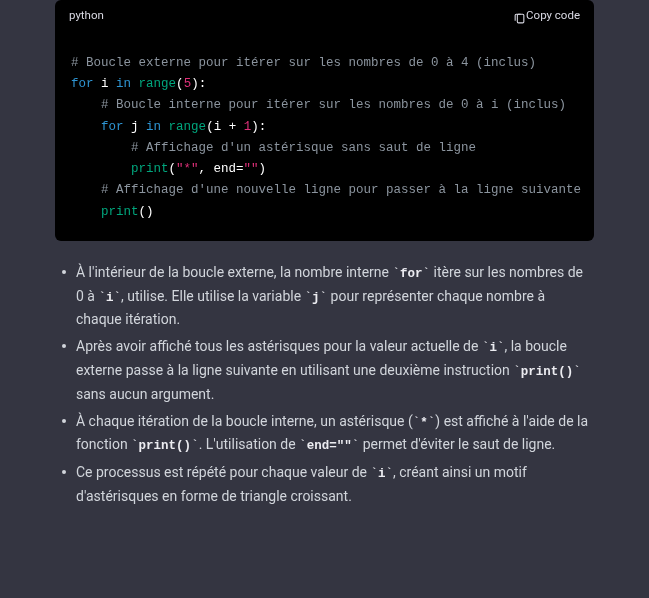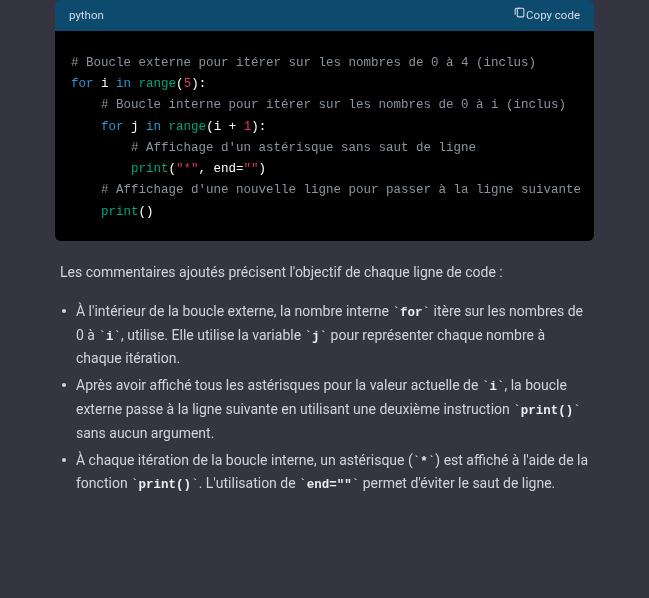--- a/index.html
+++ b/index.html
@@ -13,32 +13,32 @@
   height: 598px;
   overflow: hidden;
   padding: 0;
 }
 .code-block {
   margin: 0 55px 0 55px;
   border-radius: 6px;
   overflow: hidden;
 }
 .code-header {
-  background: #0c4a6e;
+  background: #000000;
   display: flex;
   justify-content: space-between;
   align-items: center;
   padding: 6px 14px;
   font-size: 11.5px;
   color: #d9d9e3;
 }
 .code-header .lang { color: #d9d9e3; }
 .copy-btn {
   display: flex;
-  align-items: flex-start;
+  align-items: flex-end;
   cursor: pointer;
   color: #d9d9e3;
 }
 .copy-btn svg { width: 13px; height: 13px; }
 .code-body {
   background: #000000;
   padding: 22px 16px 18px 16px;
   font-family: "Consolas", "Courier New", monospace;
   font-size: 12.5px;
   line-height: 1.7;
@@ -108,27 +108,29 @@
 <span class="kw">for</span> <span class="vr">i</span> <span class="kw">in</span> <span class="fn">range</span><span class="pn">(</span><span class="num">5</span><span class="pn">):</span>
     <span class="cm"># Boucle interne pour itérer sur les nombres de 0 à i (inclus)</span>
     <span class="kw">for</span> <span class="vr">j</span> <span class="kw">in</span> <span class="fn">range</span><span class="pn">(i + </span><span class="num">1</span><span class="pn">):</span>
         <span class="cm"># Affichage d'un astérisque sans saut de ligne</span>
         <span class="fn">print</span><span class="pn">(</span><span class="str">"*"</span><span class="pn">, end=</span><span class="str">""</span><span class="pn">)</span>
     <span class="cm"># Affichage d'une nouvelle ligne pour passer à la ligne suivante</span>
     <span class="fn">print</span><span class="pn">()</span></div>
 </div>
 
 <div class="content">
-  <p>Les commentaires ajoutés précisent l'objectif de chaque ligne de code :</p>
 
   <ul>
     <li>
       <span>À l'intérieur de la boucle externe, la nombre interne </span><code class="inline">for</code><span> itère sur les nombres de 0 à </span><code class="inline">i</code><span>, utilise. Elle utilise la variable </span><code class="inline">j</code><span> pour représenter chaque nombre à chaque itération.</span>
     </li>
     <li>
       <span>Après avoir affiché tous les astérisques pour la valeur actuelle de </span><code class="inline">i</code><span>, la boucle externe passe à la ligne suivante en utilisant une deuxième instruction </span><code class="inline">print()</code><span> sans aucun argument.</span>
     </li>
     <li>
       <span>À chaque itération de la boucle interne, un astérisque (</span><code class="inline">*</code><span>) est affiché à l'aide de la fonction </span><code class="inline">print()</code><span>. L'utilisation de </span><code class="inline">end=""</code><span> permet d'éviter le saut de ligne.</span>
     </li>
+    <li>
+      <span>Ce processus est répété pour chaque valeur de </span><code class="inline">i</code><span>, créant ainsi un motif d'astérisques en forme de triangle croissant.</span>
+    </li>
   </ul>
 
 </div>
 
 </body></html>

